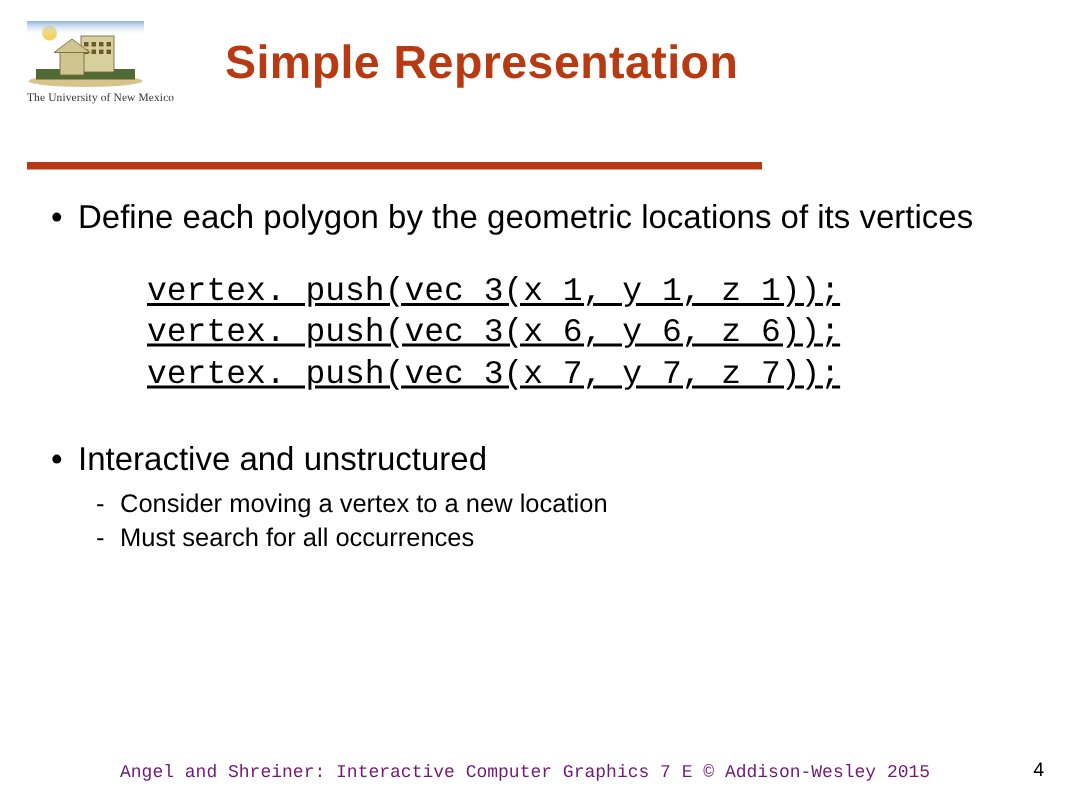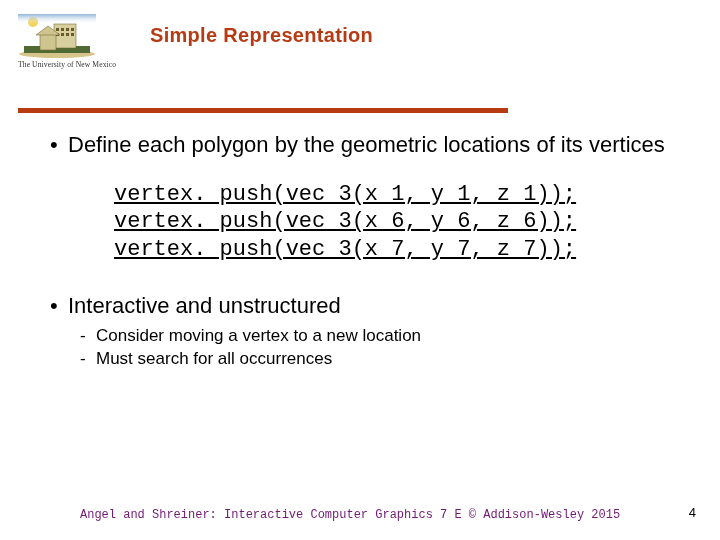--- a/index.html
+++ b/index.html
@@ -4,25 +4,25 @@
 <style>
   * { box-sizing: border-box; margin: 0; padding: 0; }
   html, body { width: 720px; height: 540px; background: #fff; font-family: Arial, Helvetica, sans-serif; overflow: hidden; }
   .slide { position: relative; width: 720px; height: 540px; padding: 0; }
 
   .logo-block { position: absolute; left: 18px; top: 14px; width: 100px; }
   .logo-img { width: 78px; height: 44px; position: relative; }
   .logo-img svg { width: 78px; height: 44px; display: block; }
   .logo-caption { font-size: 7.6px; color: #333; margin-top: 2px; letter-spacing: 0.1px; font-family: "Times New Roman", serif; }
 
-  .title { position: absolute; left: 150px; top: 24px; font-size: 20px; font-weight: bold; color: #b83a12; letter-spacing: 0.3px; }
+  .title { position: absolute; left: 150px; top: 24px; font-size: 31px; font-weight: bold; color: #b83a12; letter-spacing: 0.3px; }
 
   .hr { position: absolute; left: 18px; top: 108px; width: 490px; height: 5px; background: #b83a12; }
 
-  .body { position: absolute; left: 50px; top: 132px; right: 30px; color: #000; font-size: 22px; line-height: 1.22; }
+  .body { position: absolute; left: 34px; top: 132px; right: 30px; color: #000; font-size: 22px; line-height: 1.22; }
   .bullet { position: relative; padding-left: 18px; margin-bottom: 2px; }
   .bullet::before { content: "•"; position: absolute; left: 0; top: 0; }
   .bullet-text { display: inline; }
 
   .code-block { font-family: "Courier New", monospace; font-size: 22px; margin: 22px 0 30px 64px; white-space: pre; line-height: 1.25; text-decoration: underline; }
 
   .sub-list { margin: 6px 0 0 30px; font-size: 17px; }
   .sub { position: relative; padding-left: 16px; margin-bottom: 2px; }
   .sub::before { content: "-"; position: absolute; left: 0; top: 0; }
 

